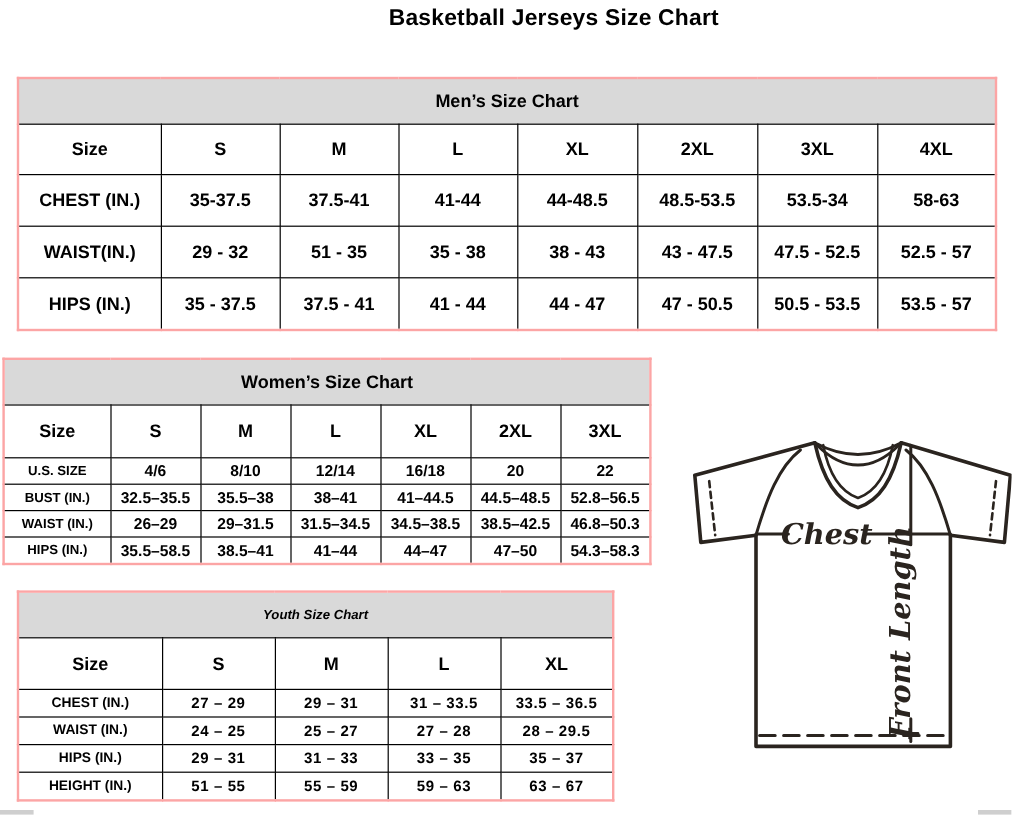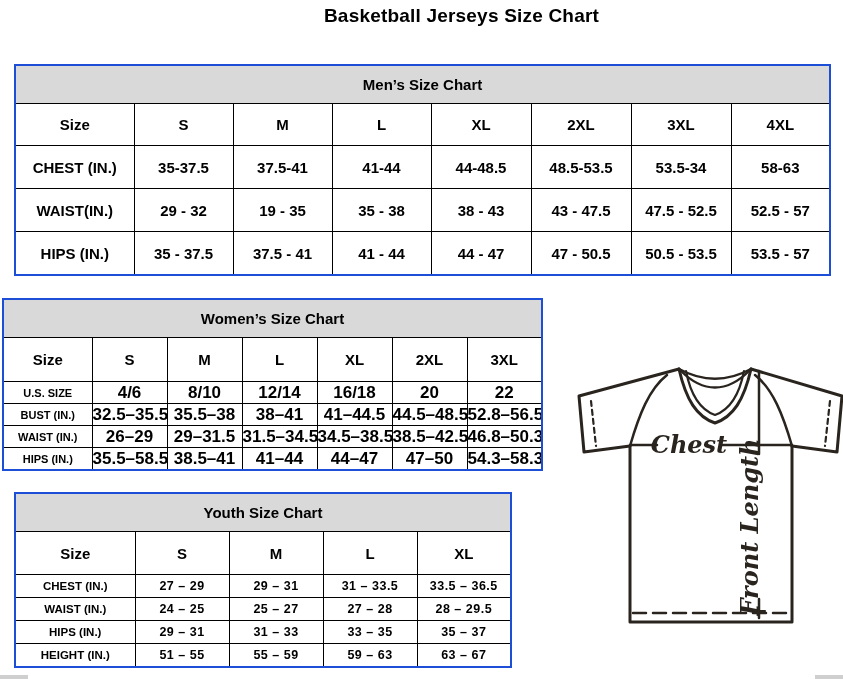--- a/index.html
+++ b/index.html
@@ -15,21 +15,21 @@
     position: absolute; top: 5px; left: 0; width: 843px;
     text-align: center;
     font-size: 19px; font-weight: bold;
     letter-spacing: 0.2px;
     padding-left: 40px;
   }
   table.size-table {
     position: absolute;
     border-collapse: collapse;
     table-layout: fixed;
-    border: 2px solid #1d4ed8;
+    border: 2px solid #fca5a5;
     padding-left: 44px;
   }
   table.size-table td {
     border: 1px solid #000;
     text-align: center;
     vertical-align: middle;
     padding: 0;
     font-weight: bold;
     overflow: hidden;
     white-space: nowrap;
@@ -42,25 +42,25 @@
   
   #mens-table { left: 14px; top: 64px; width: 815px; }
   #mens-table td { font-size: 15px; }
   #mens-table tr.title-row td { height: 37px; }
   #mens-table tr.size-row td { height: 41px; }
   #mens-table tr.data-row td { height: 42px; }
   
   #womens-table { left: 2px; top: 298px; width: 539px; }
   #womens-table tr.title-row td { height: 37px; font-size: 15px; }
   #womens-table tr.size-row td { height: 43px; font-size: 15px; }
-  #womens-table tr.data-row td { height: 21px; font-size: 17px; }
+  #womens-table tr.data-row td { height: 21px; font-size: 13px; }
   #womens-table tr.data-row td.row-label { font-size: 11px; margin-left: 44px; }
   
   #youth-table { left: 14px; top: 492px; width: 496px; }
-  #youth-table tr.title-row td { height: 37px; font-size: 15px; }
+  #youth-table tr.title-row td { height: 37px; font-size: 11px; font-style: italic; }
   #youth-table tr.size-row td { height: 42px; font-size: 15px; }
   #youth-table tr.data-row td { height: 22px; font-size: 12.5px; letter-spacing: 0.5px; }
   #youth-table tr.data-row td.row-label { font-size: 11.5px; letter-spacing: 0; }
   
   .jersey-wrap { position: absolute; left: 569px; top: 355px; width: 290px; height: 282px; }
   .jersey-wrap svg { display: block; }
   .measure-text {
     font-family: "DejaVu Serif", serif;
     font-style: italic;
     font-weight: bold;
@@ -111,21 +111,21 @@
     <td>37.5-41</td>
     <td>41-44</td>
     <td>44-48.5</td>
     <td>48.5-53.5</td>
     <td>53.5-34</td>
     <td>58-63</td>
   </tr>
   <tr class="data-row">
     <td class="row-label">WAIST(IN.)</td>
     <td>29 - 32</td>
-    <td>19 - 35</td>
+    <td>51 - 35</td>
     <td>35 - 38</td>
     <td>38 - 43</td>
     <td>43 - 47.5</td>
     <td>47.5 - 52.5</td>
     <td>52.5 - 57</td>
   </tr>
   <tr class="data-row">
     <td class="row-label">HIPS (IN.)</td>
     <td>35 - 37.5</td>
     <td>37.5 - 41</td>

